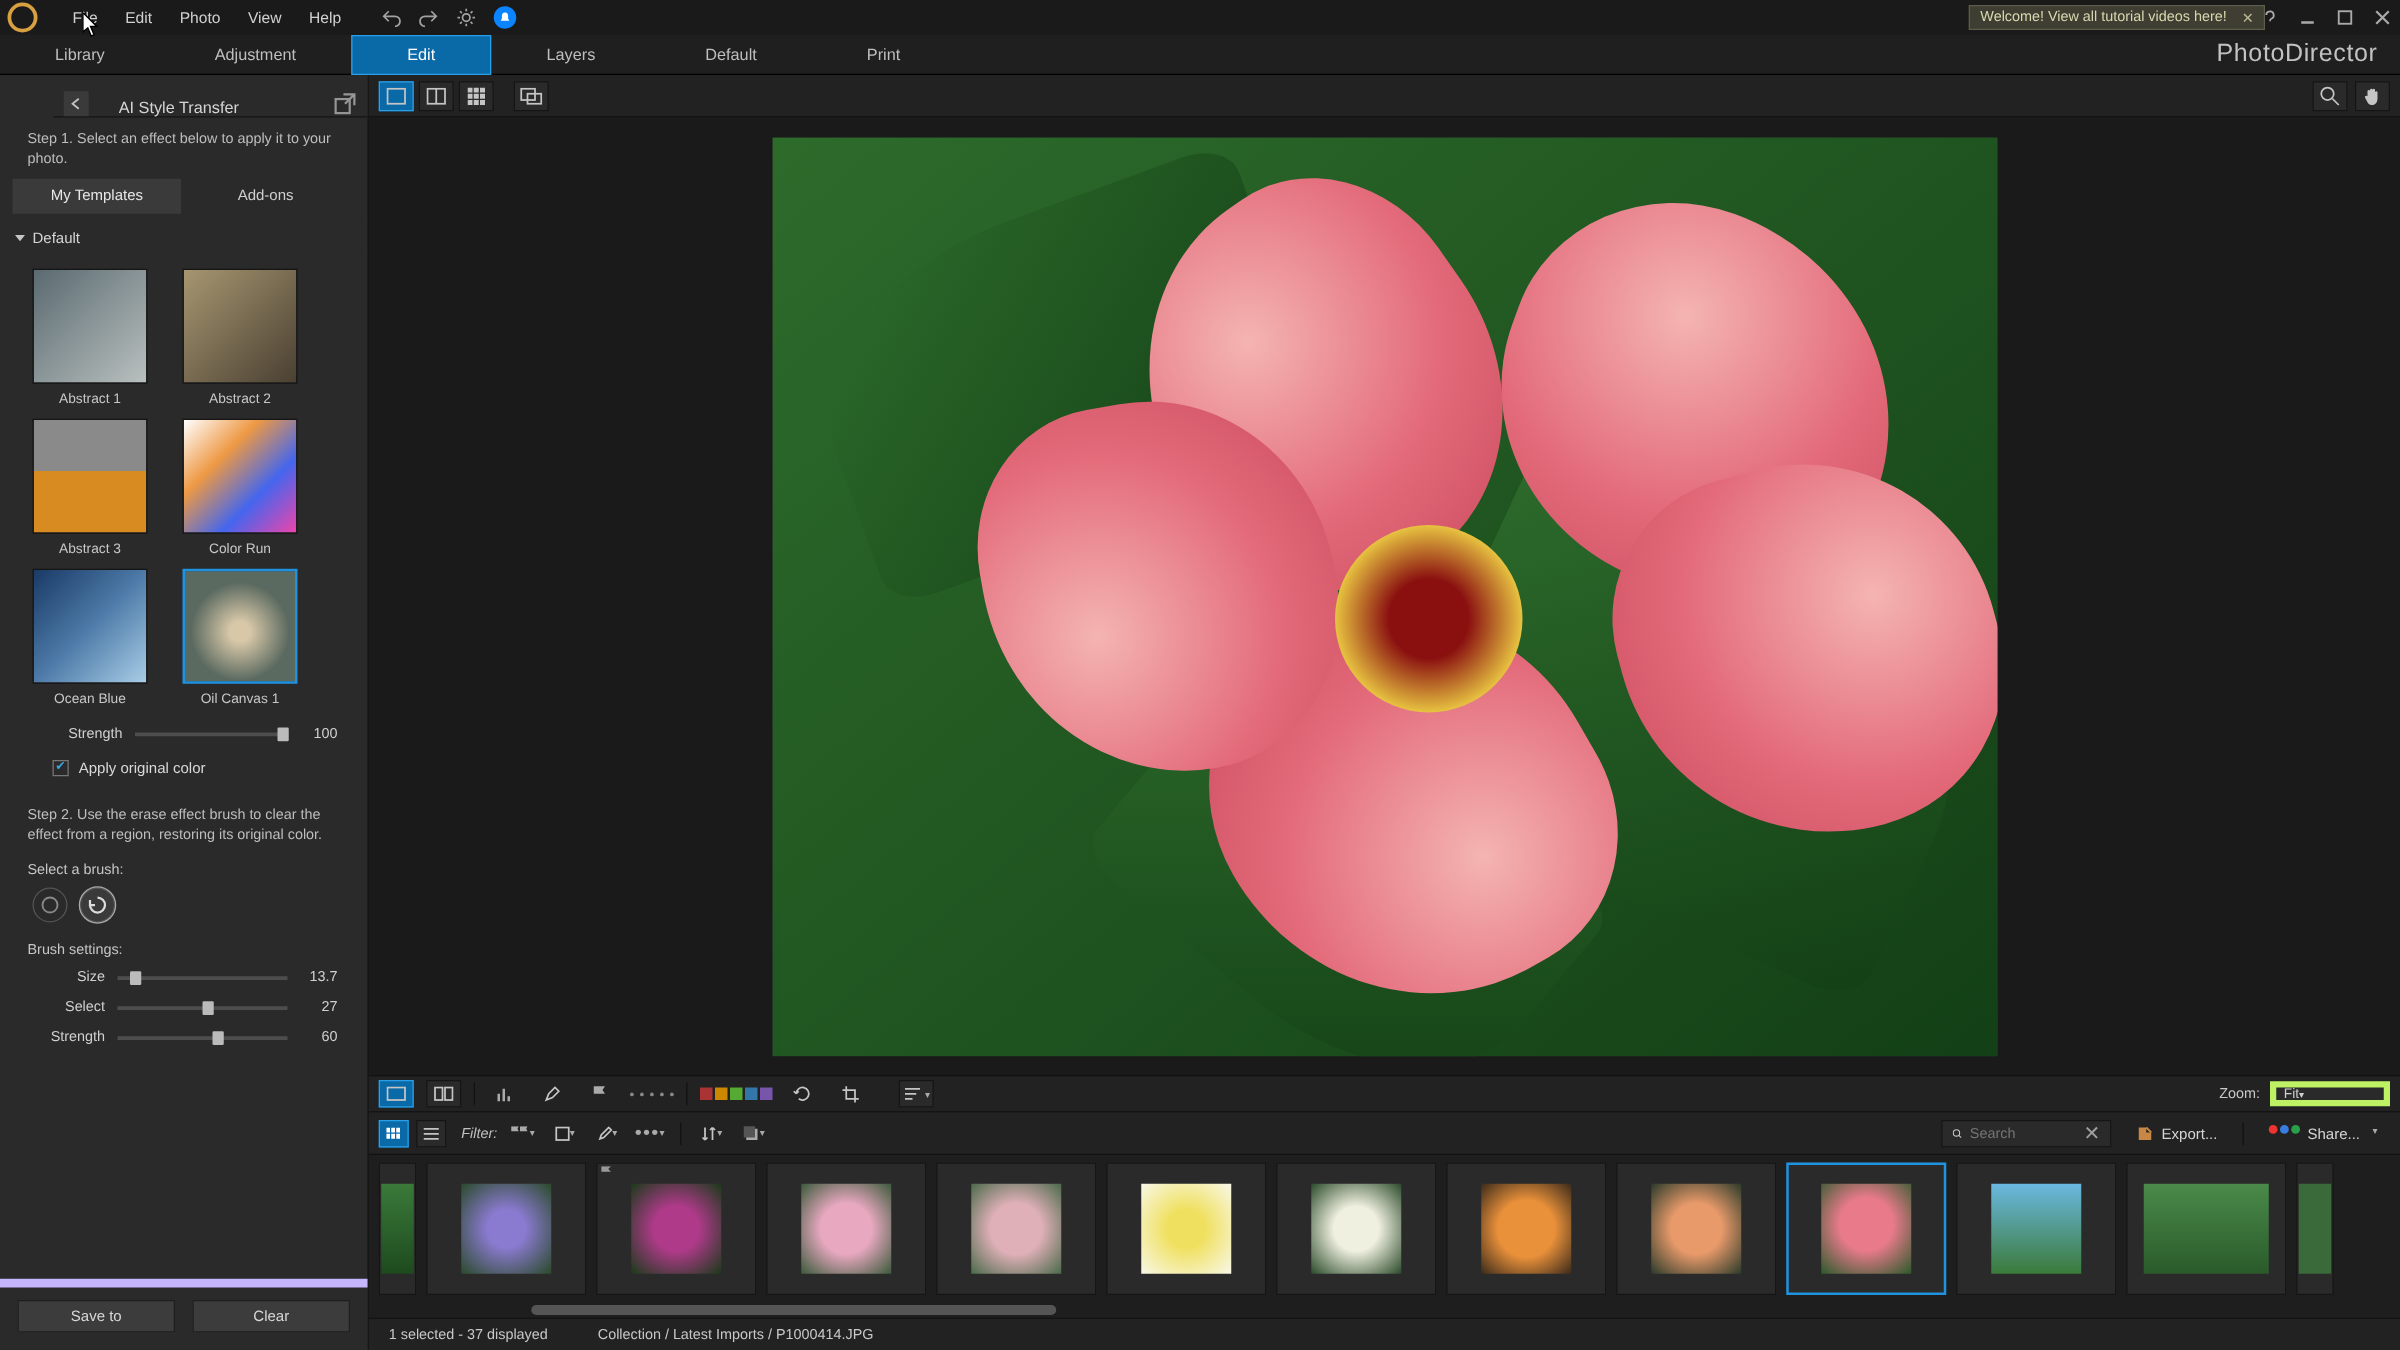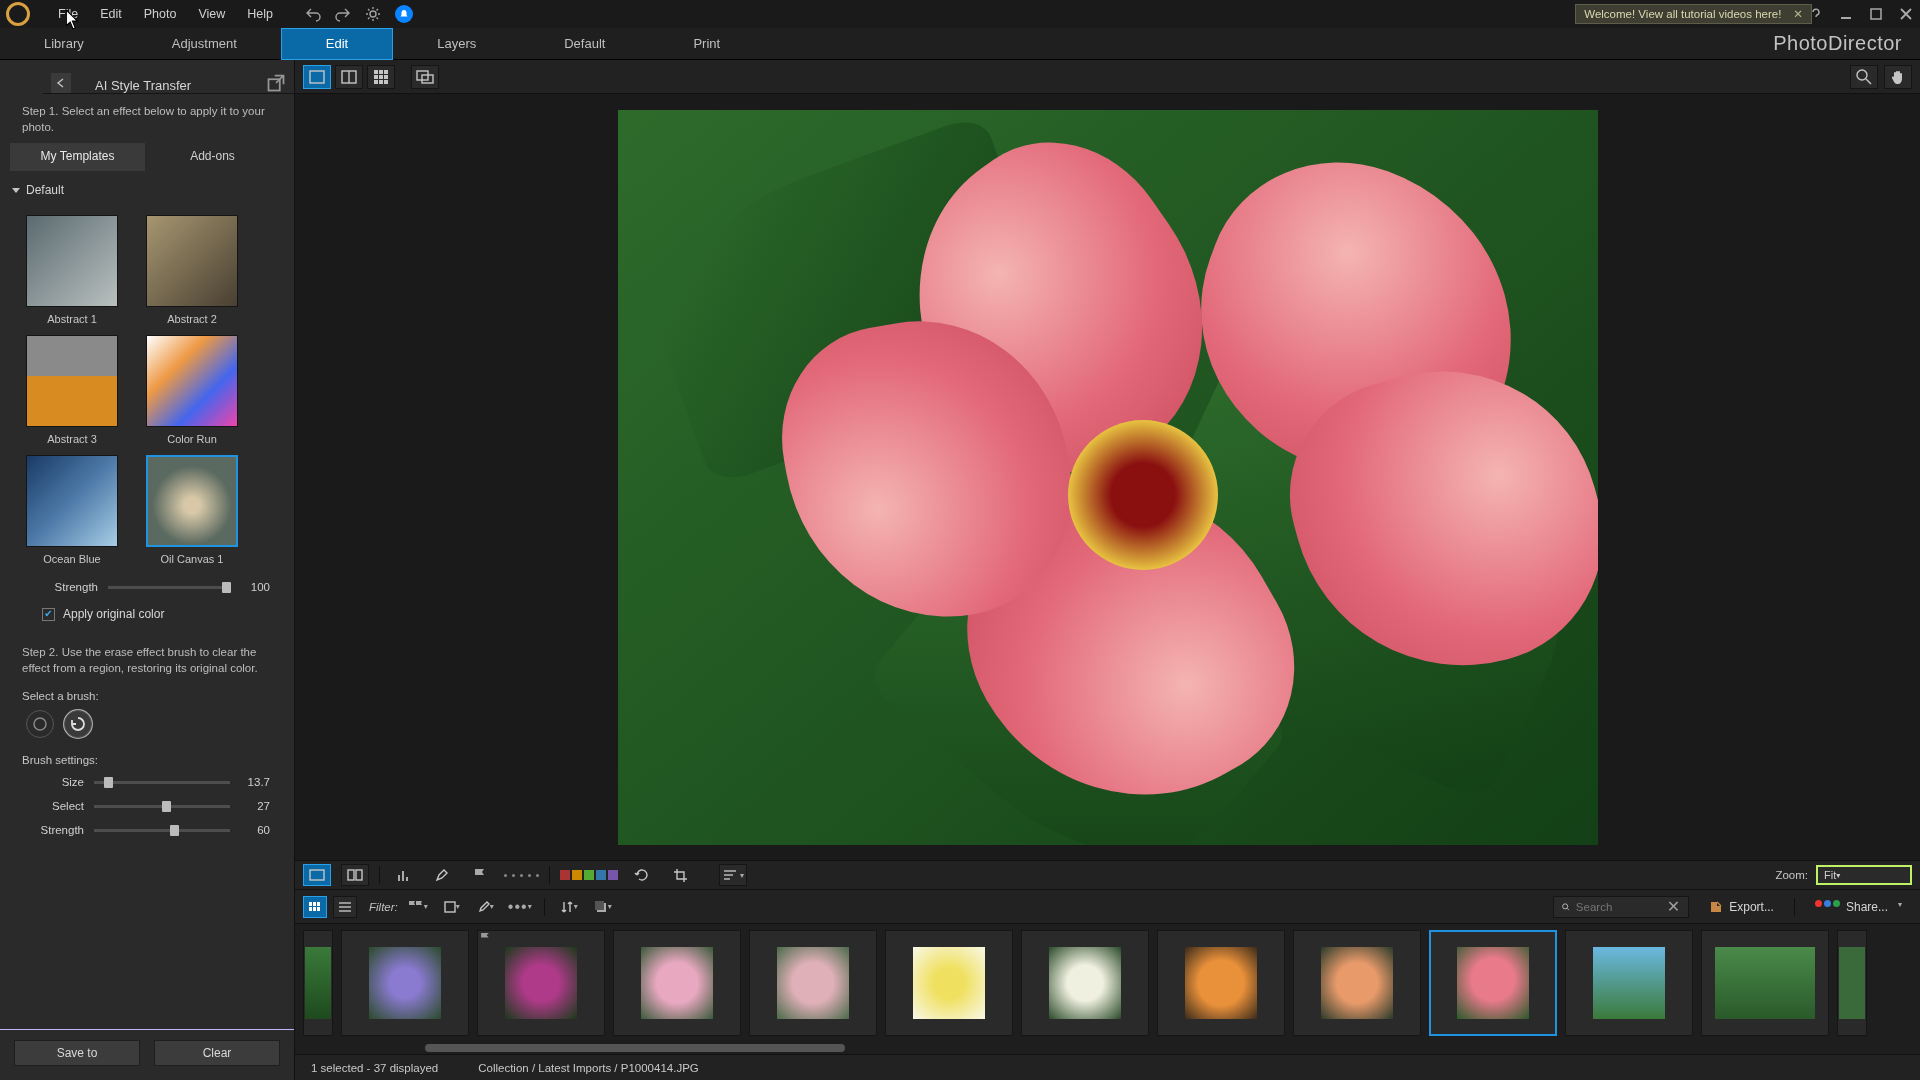--- a/index.html
+++ b/index.html
@@ -61,21 +61,21 @@
 
 .check-row { display:flex; align-items:center; gap:8px; padding:10px 18px 6px 42px; font-size:12px; color:#d8d8d8; }
 .check-box { width:13px; height:13px; border:1px solid #777; background:#2a2a2a; display:flex; align-items:center; justify-content:center; cursor:pointer;}
 .check-on::after { content:'✔'; font-size:10px; color:#3aa6e8; line-height:1;}
 
 .brush-label { font-size:11.5px; color:#c6c6c6; padding:6px 0 2px 22px; }
 .brush-row { display:flex; gap:10px; padding:6px 0 10px 26px; }
 .brush-btn { width:28px; height:28px; border-radius:50%; border:1px solid #555; background:#2a2a2a; display:flex; align-items:center; justify-content:center; cursor:pointer; }
 .brush-btn.sel { box-shadow:0 0 0 1px #aaa; background:#3a3a3a;}
 
-.panel-footer { display:flex; gap:14px; padding:10px 14px 14px; border-top:1px solid #c4b5fd; background:#2a2a2a;}
+.panel-footer { display:flex; gap:14px; padding:10px 14px 14px; border-top:7px solid #c4b5fd; background:#2a2a2a;}
 .foot-btn{ flex:1; height:26px; background:#3c3c3c; border:1px solid #1e1e1e; font-size:12px; color:#d8d8d8; cursor:pointer; display:flex; align-items:center; justify-content:center;}
 
 
 .main-area { flex:1; display:flex; flex-direction:column; background:#1a1a1a; }
 .view-toolbar { height:34px; background:#222; display:flex; align-items:center; padding:0 8px; gap:8px; border-bottom:1px solid #111;}
 .vt-group { display:flex; gap:4px;}
 .vt-btn { width:28px; height:24px; background:#2a2a2a; border:1px solid #151515; display:flex; align-items:center; justify-content:center; cursor:pointer;}
 .vt-btn.active { background:#0a6aa8; border-color:#2aa0e8;}
 .vt-right{ margin-left:auto; display:flex; gap:6px;}
 .canvas { flex:1; background:#1a1a1a; display:flex; align-items:center; justify-content:center; overflow:hidden;}
@@ -84,21 +84,21 @@
 .petal { position:absolute; background:radial-gradient(circle at 40% 30%,#f4b4b2,#e36a7a 55%,#c94a5c);}
 .center { position:absolute; background:radial-gradient(circle,#8a1010 30%,#e6c040 70%);}
 
 
 .lower-bar { height:30px; background:#222; border-top:1px solid #111; border-bottom:1px solid #111; display:flex; align-items:center; padding:0 8px; gap:10px;}
 .lb-btn { width:28px; height:22px; background:#2a2a2a; border:1px solid #151515; display:flex; align-items:center; justify-content:center; cursor:pointer;}
 .lb-btn.active{ background:#0a6aa8; border-color:#2aa0e8;}
 .color-dots{ display:flex; gap:2px;}
 .dot{width:10px;height:10px;}
 .zoom-sec{ margin-left:auto; display:flex; align-items:center; gap:8px; font-size:11.5px; color:#c8c8c8;}
-.zoom-select{ width:96px; height:20px; background:#2a2a2a; border:2px solid #bef264; font-size:11px; color:#cfcfcf; padding:0 6px; display:flex; align-items:center; justify-content:flex-start; cursor:pointer;}
+.zoom-select{ width:96px; height:20px; background:#2a2a2a; border:5px solid #bef264; font-size:11px; color:#cfcfcf; padding:0 6px; display:flex; align-items:center; justify-content:flex-start; cursor:pointer;}
 
 
 .strip-head { height:34px; background:#222; border-bottom:1px solid #111; display:flex; align-items:center; padding:0 8px; gap:10px;}
 .strip-left{display:flex; gap:6px; align-items:center;}
 .filter-lbl{ font-size:11.5px; color:#c0c0c0; margin-left:6px;font-style:italic;}
 .search-box{ margin-left:auto; display:flex; align-items:center; gap:6px; background:#2a2a2a; border:1px solid #151515; padding:2px 8px; height:22px; width:136px;}
 .search-box input{ background:none; border:none; outline:none; color:#cfcfcf; font-size:11.5px; width:85px;}
 .search-x{cursor:pointer; opacity:.7;}
 .exp-btn{ display:flex; gap:6px; font-size:12px; color:#d5d5d5; padding:4px 10px; cursor:pointer;}
 .share-dots{display:flex; gap:2px;}

